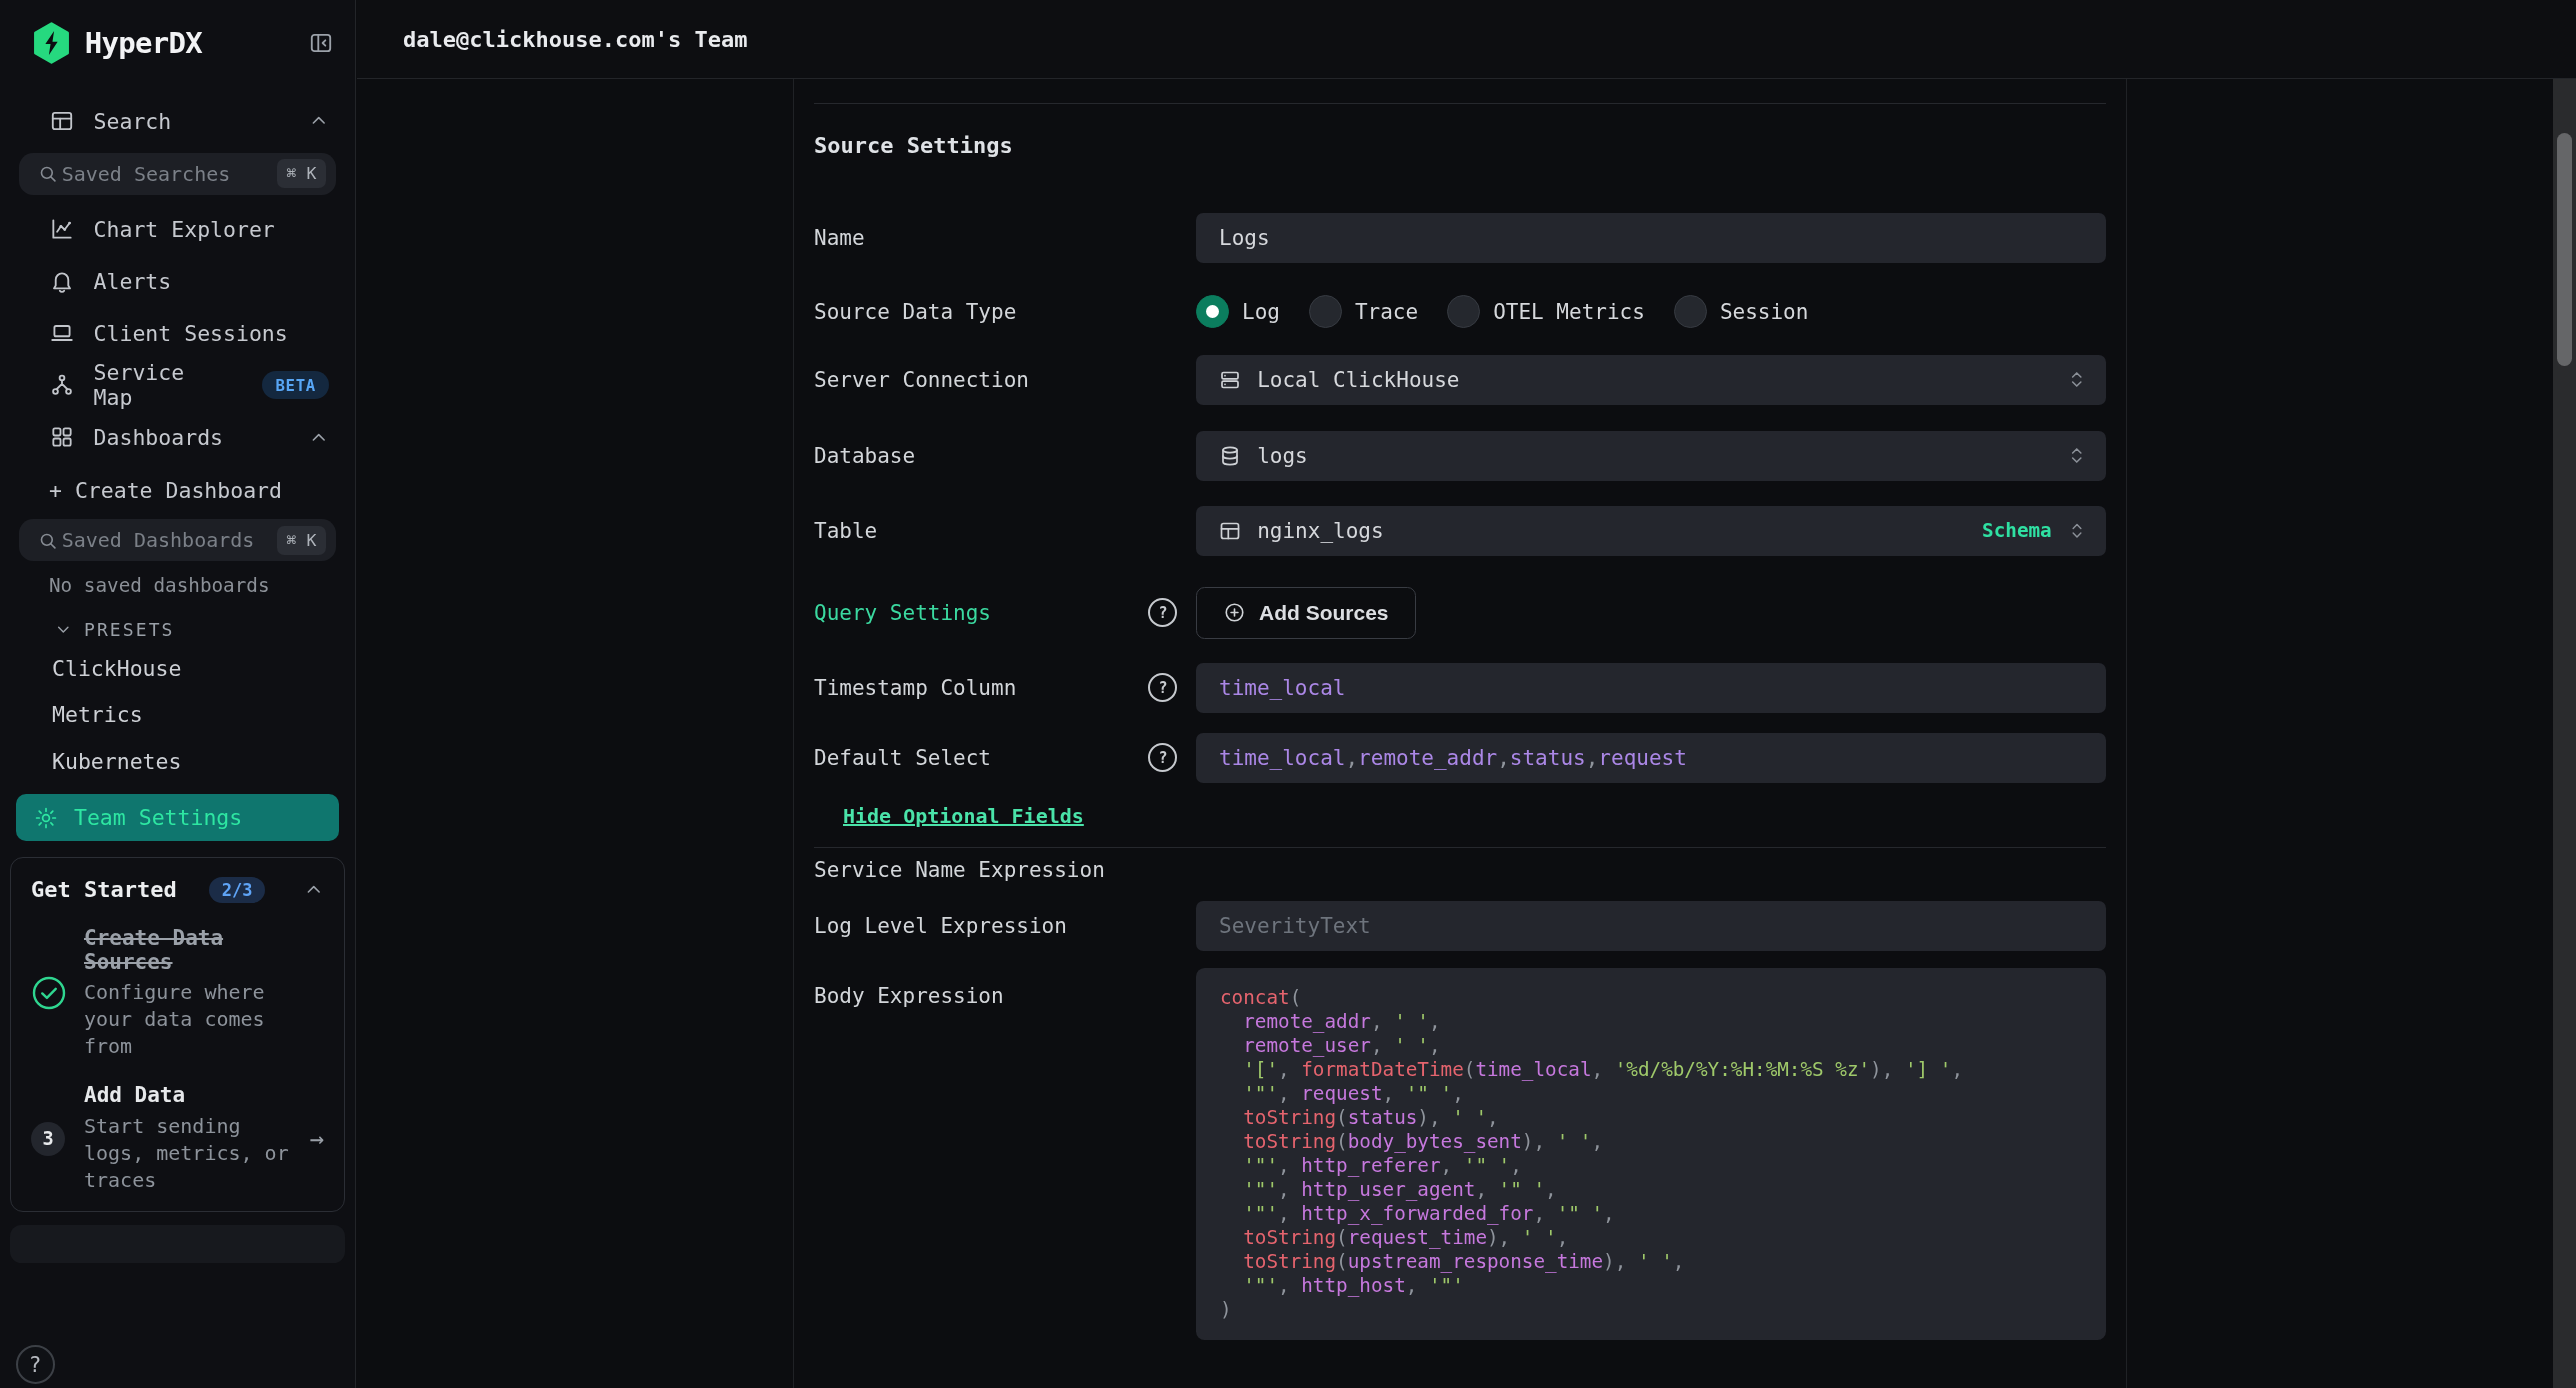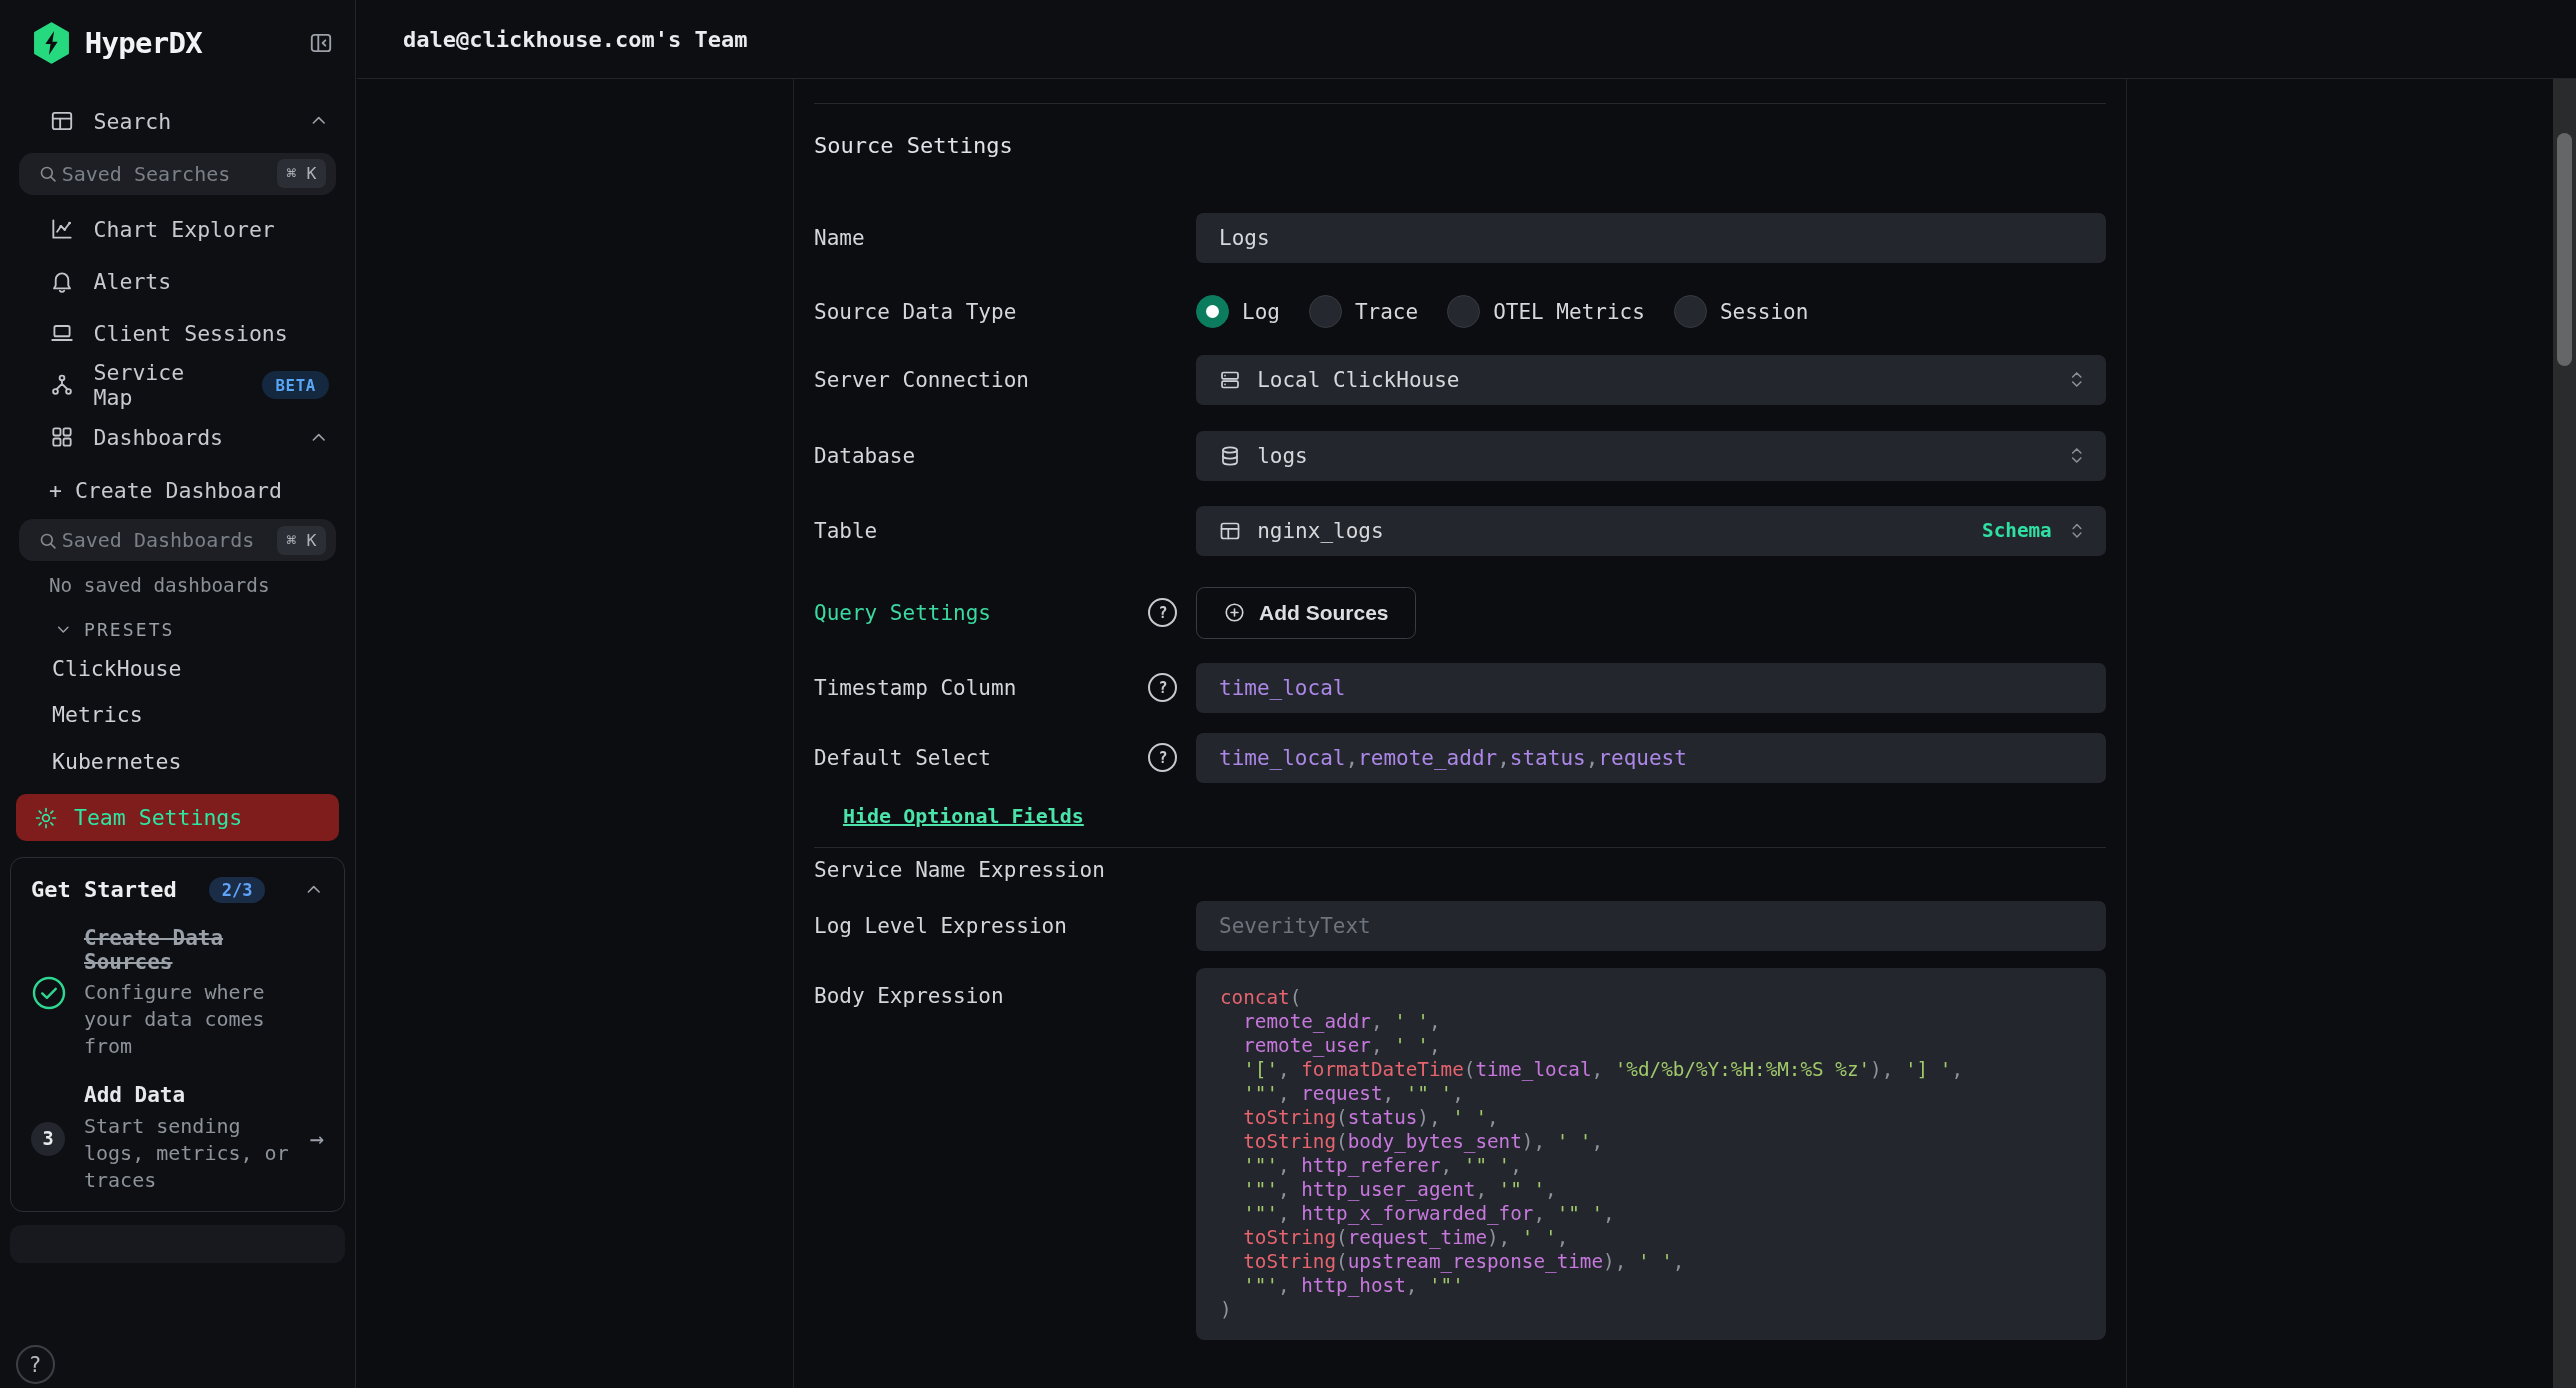--- a/index.html
+++ b/index.html
@@ -40,21 +40,21 @@
 
   .beta { margin-left:10px; background:#14283f; color:#58a6f5; font-size:15.7px; font-weight:bold;
     letter-spacing:0.7px; padding:4.3px 13px; border-radius:715px; }
 
   .create { height:46px; display:flex; align-items:center; padding-left:49px; font-size:21.5px; color:#c6c9cf; margin-top:4.3px; }
 
   .presets-head { display:flex; align-items:center; gap:11.4px; padding:14.3px 0 5.7px 54px;
     color:#9aa0a8; font-size:18px; letter-spacing:2.1px; }
   .preset-item { padding:10.7px 0 10.7px 52px; font-size:21.5px; color:#cdd0d5; }
 
-  .team { margin:10px 15.7px 0 15.7px; background:#7f1d1d; border-radius:10px; height:47px;
+  .team { margin:10px 15.7px 0 15.7px; background:#0f766e; border-radius:10px; height:47px;
     display:flex; align-items:center; gap:15.7px; padding:0 18.6px; color:#2ee6a2; font-size:21.5px; }
 
   .gs { margin:15.7px 10px 0 10px; border:1.4px solid #2b2e35; border-radius:13px; padding:18.6px 20px 17px 20px; }
   .gs-head { display:flex; align-items:center; gap:32px; }
   .gs-title { font-size:22px; font-weight:bold; color:#eceef0; }
   .gs-badge { background:#1b2c47; color:#5fa4f6; font-size:17px; font-weight:bold;
     padding:2.9px 13px; border-radius:715px; }
   .task { display:flex; gap:17px; margin-top:23px; align-items:center; }
   .task-icn { width:36px; flex-shrink:0; align-self:center; }
   .numcircle { width:34px; height:34px; border-radius:50%; background:#23262d; color:#e8eaec;
@@ -75,21 +75,21 @@
 
   
   .main-header { position:absolute; left:357px; right:0; top:0; height:79px; background:#0d0e11;
     border-bottom:1.4px solid #232529; display:flex; align-items:center; padding-left:46px; }
   .main-title { font-size:22px; font-weight:bold; color:#e9ebee; }
 
   .panel { position:absolute; left:793px; top:79px; width:1334px; bottom:0;
     border-left:1.4px solid #202226; border-right:1.4px solid #202226; padding:0 20px; overflow:hidden; }
   .panel-divider { height:1.4px; background:#26282d; }
   .divider-top { margin-top:23.6px; }
-  .form-title { margin-top:29px; font-size:22px; color:#dfe2e6; font-weight:400; line-height:26px; }
+  .form-title { margin-top:29px; font-size:22px; color:#dfe2e6; font-weight:700; line-height:26px; }
 
   .rows { margin-top:54px; }
   .row { display:flex; align-items:center; }
   .row-label { width:382px; flex-shrink:0; display:flex; align-items:center;
     font-size:21px; color:#d3d6da; }
   .row-label.green { color:#3bd9a0; }
   .q-icn { margin-left:auto; margin-right:18.6px; width:29px; height:29px; border:2.1px solid #c6c9ce;
     border-radius:50%; color:#c9ccd1; font-size:15px; font-weight:bold; display:flex;
     align-items:center; justify-content:center; flex-shrink:0; }
   .control { flex:1; min-width:0; }

